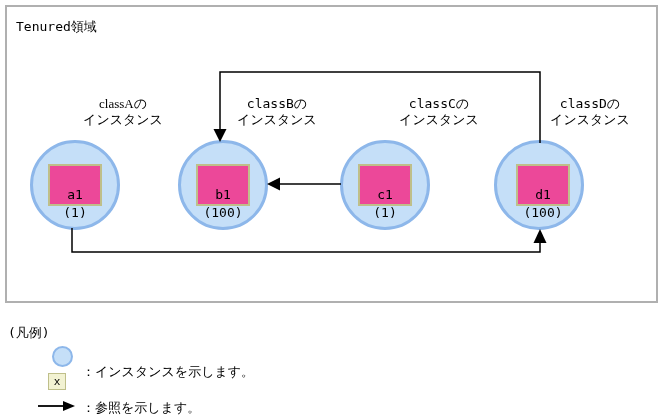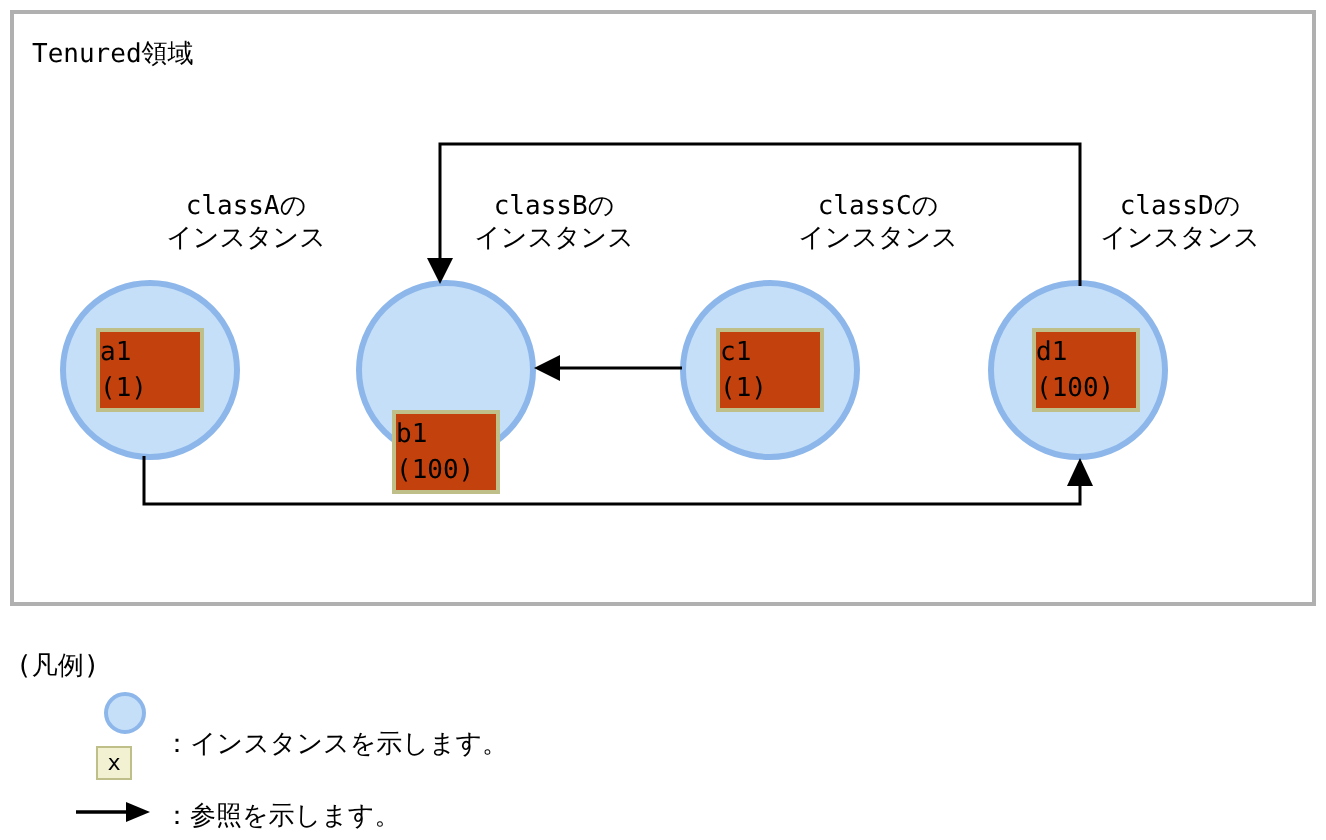--- a/index.html
+++ b/index.html
@@ -10,36 +10,36 @@
     overflow:hidden;
   }
   .frame {
     position:absolute; left:5px; top:5px; width:653px; height:298px;
     border:2px solid #b0b0b0; background:#ffffff;
   }
   .frame-title { position:absolute; left:16px; top:18px; font-size:13px; white-space:nowrap; }
 
   .class-label { position:absolute; top:96px; width:150px; text-align:center;
     font-size:13px; line-height:16px; white-space:nowrap; }
-  .label-a { left:48px; }  .label-b { left:202px; }
+  .label-a { left:48px;font-family:Liberation Serif, serif; }  .label-b { left:202px; }
   .label-c { left:364px; } .label-d { left:515px; }
 
   .circle {
     position:absolute; top:140px; width:90px; height:90px; border-radius:50%;
     background:#c5dff8; border:3px solid #8db7ea;
   }
   .circ-a { left:30px; } .circ-b { left:178px; }
   .circ-c { left:340px; } .circ-d { left:494px; }
 
   .varbox {
     position:absolute; top:164px; width:54px; height:42px;
-    background:#c2410c; border:2px solid #bfbf8a;
-    font-size:13px; line-height:18px; padding-top:2px;
+    background:#ec4899; border:2px solid #bfbf8a;
+    text-align:center; font-size:13px; line-height:18px; padding-top:20px;
   }
-  .box-a { left:48px; } .box-b { left:196px;margin-top:41px; }
+  .box-a { left:48px; } .box-b { left:196px; }
   .box-c { left:358px; } .box-d { left:516px; }
 
   .arrows { position:absolute; left:0; top:0; width:663px; height:420px; pointer-events:none; }
 
   .legend-title { position:absolute; left:8px; top:324px; font-size:13px; white-space:nowrap; }
   .legend-circle-icon {
     position:absolute; left:52px; top:346px; width:21px; height:21px; border-radius:50%;
     background:#c5dff8; border:2px solid #8db7ea;
   }
   .legend-box-icon {

